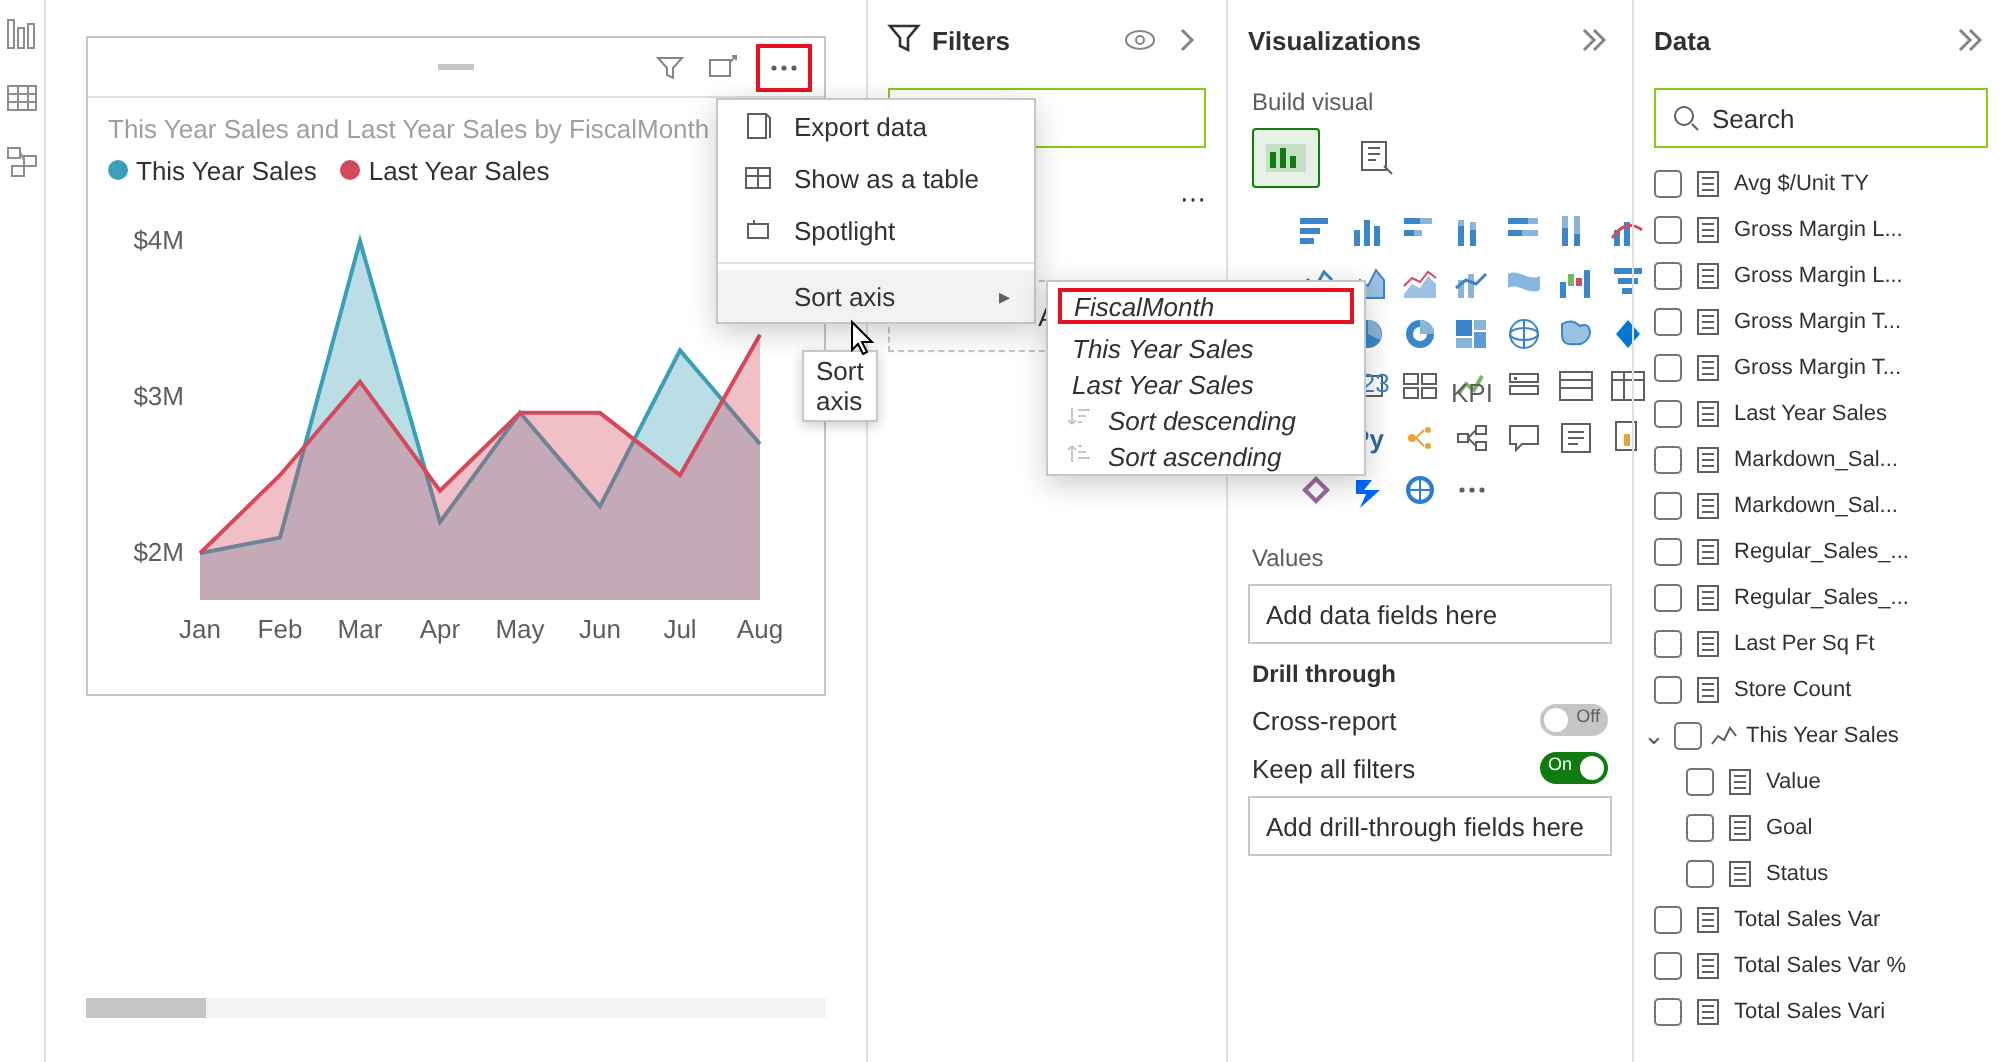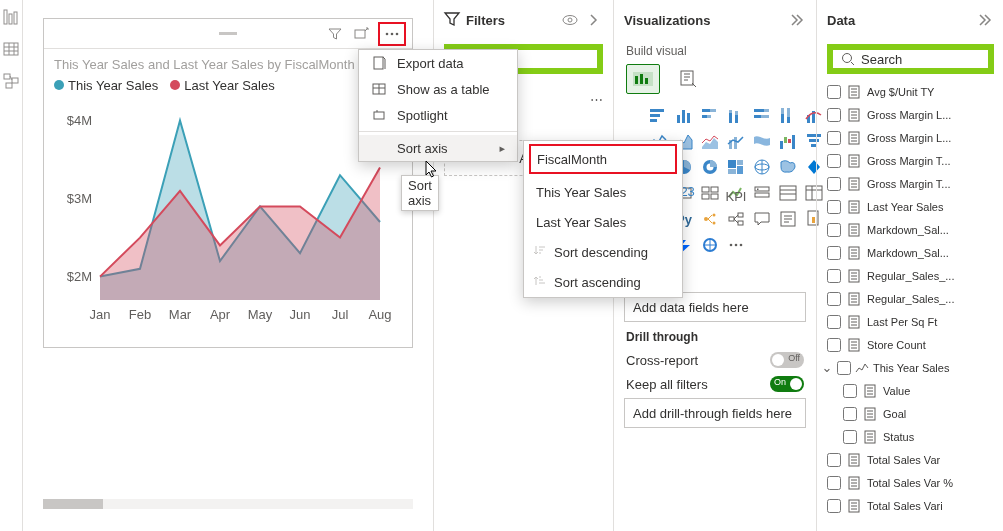--- a/index.html
+++ b/index.html
@@ -24,30 +24,30 @@
   .menu{position:absolute;left:335px;top:49px;width:160px;background:#fff;border:1px solid #c8c6c4;box-shadow:0 4px 14px rgba(0,0,0,.2);z-index:20;}
   .menu .mi{display:flex;align-items:center;height:26px;padding:0 12px;gap:10px;cursor:pointer;}
   .menu .mi:hover,.menu .mi.hover{background:#f3f2f1;}
   .menu .mi .mic{width:16px;height:16px;display:flex;align-items:center;justify-content:center;color:#605e5c;}
   .menu .mi .chv{margin-left:auto;color:#605e5c;font-size:11px;}
   .menu .sep{height:1px;background:#e1dfdd;margin:3px 0;}
   .tooltip{position:absolute;left:378px;top:175px;background:#fff;border:1px solid #c8c6c4;padding:2px 6px;box-shadow:0 2px 6px rgba(0,0,0,.2);z-index:30;}
   .cursor{position:absolute;left:402px;top:160px;z-index:31;pointer-events:none;}
   
   .submenu{position:absolute;left:500px;top:140px;width:160px;background:#fff;border:1px solid #c8c6c4;box-shadow:0 4px 14px rgba(0,0,0,.2);z-index:20;}
-  .submenu .mi{display:flex;align-items:center;height:30px;padding:0 12px;gap:8px;}
+  .submenu .mi{display:flex;align-items:center;height:18px;padding:0 12px;gap:8px;font-style:italic;}
   .submenu .red{border:2px solid #e81123;margin:3px 5px;padding:0 6px;}
   .submenu .dis{color:#a19f9d;padding-left:10px;}
   
   .pane{border-left:1px solid #e1dfdd;display:flex;flex-direction:column;}
   .filters{flex:0 0 180px;}
   .pane-hdr{height:40px;display:flex;align-items:center;padding:0 10px;gap:6px;font-size:14px;font-weight:600;}
   .pane-hdr .spacer{flex:1;}
   .pane-hdr .ih{width:18px;height:18px;display:flex;align-items:center;justify-content:center;opacity:.75;}
-  .search{margin:4px 10px;border:6px solid #84cc16;height:30px;display:flex;align-items:center;padding:0 8px;color:#605e5c;}
+  .search{margin:4px 10px;border:1px solid #84cc16;height:30px;display:flex;align-items:center;padding:0 8px;color:#605e5c;}
   .f-label{font-size:13px;padding:14px 10px 2px;color:#323130;}
   .f-add{margin:8px 10px;border:1px dashed #c8c6c4;height:36px;display:flex;align-items:center;justify-content:center;color:#605e5c;}
   .f-on{padding:4px 10px;}
   
   .viz-pane{flex:0 0 185px;}
   .viz-sub{color:#605e5c;font-size:12px;padding:4px 12px 4px;}
   .mode-row{display:flex;gap:12px;padding:2px 12px 10px;}
   .mode-btn{width:34px;height:30px;display:flex;align-items:center;justify-content:center;border-radius:2px;}
   .mode-btn.active{border:1px solid #107c10;background:#e6f2e6;}
   .gallery{display:grid;grid-template-columns:repeat(7,22px);gap:4px 4px;padding:0 12px 10px;}

